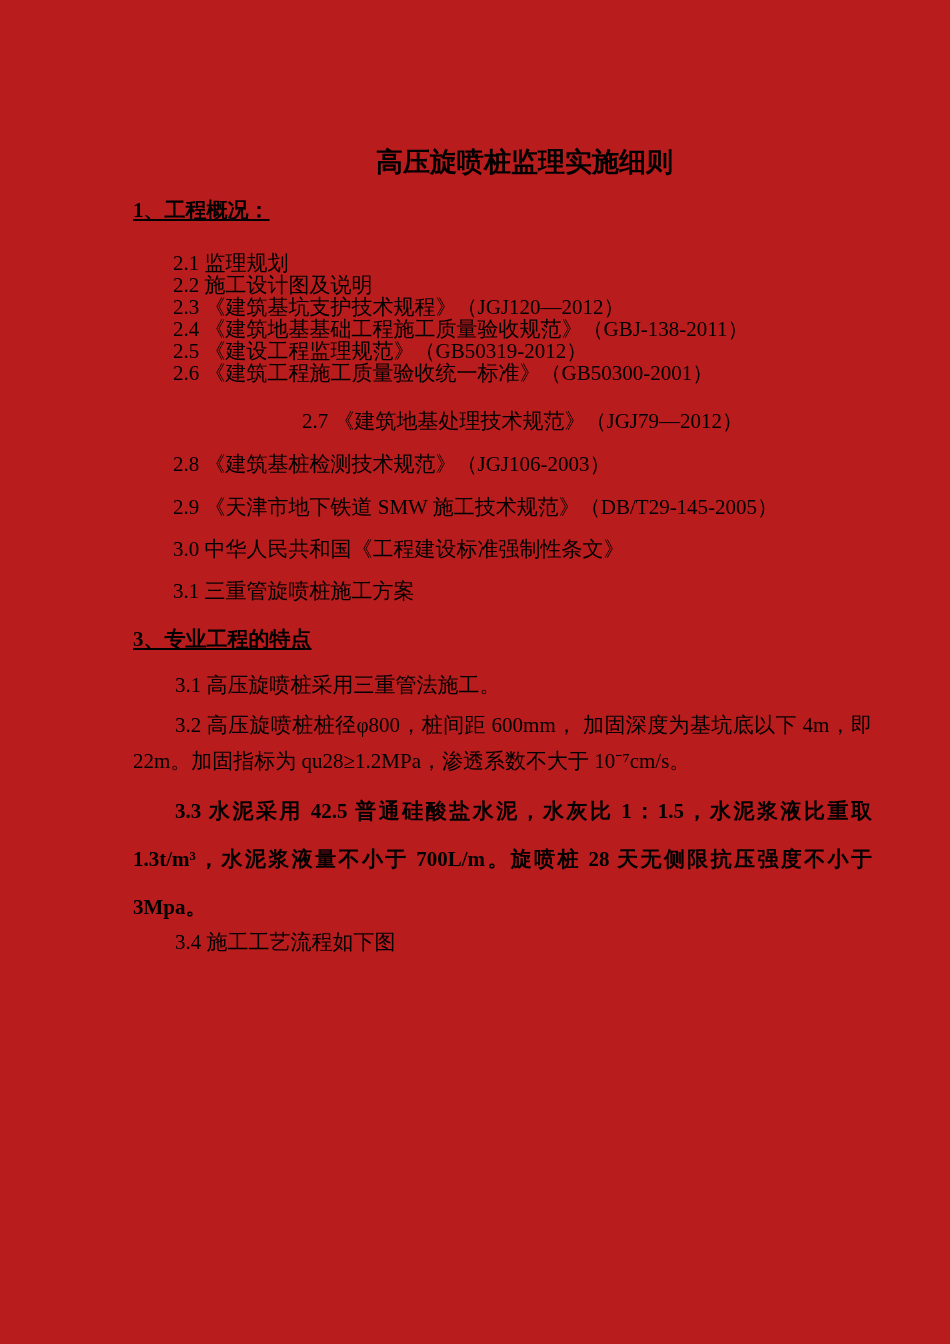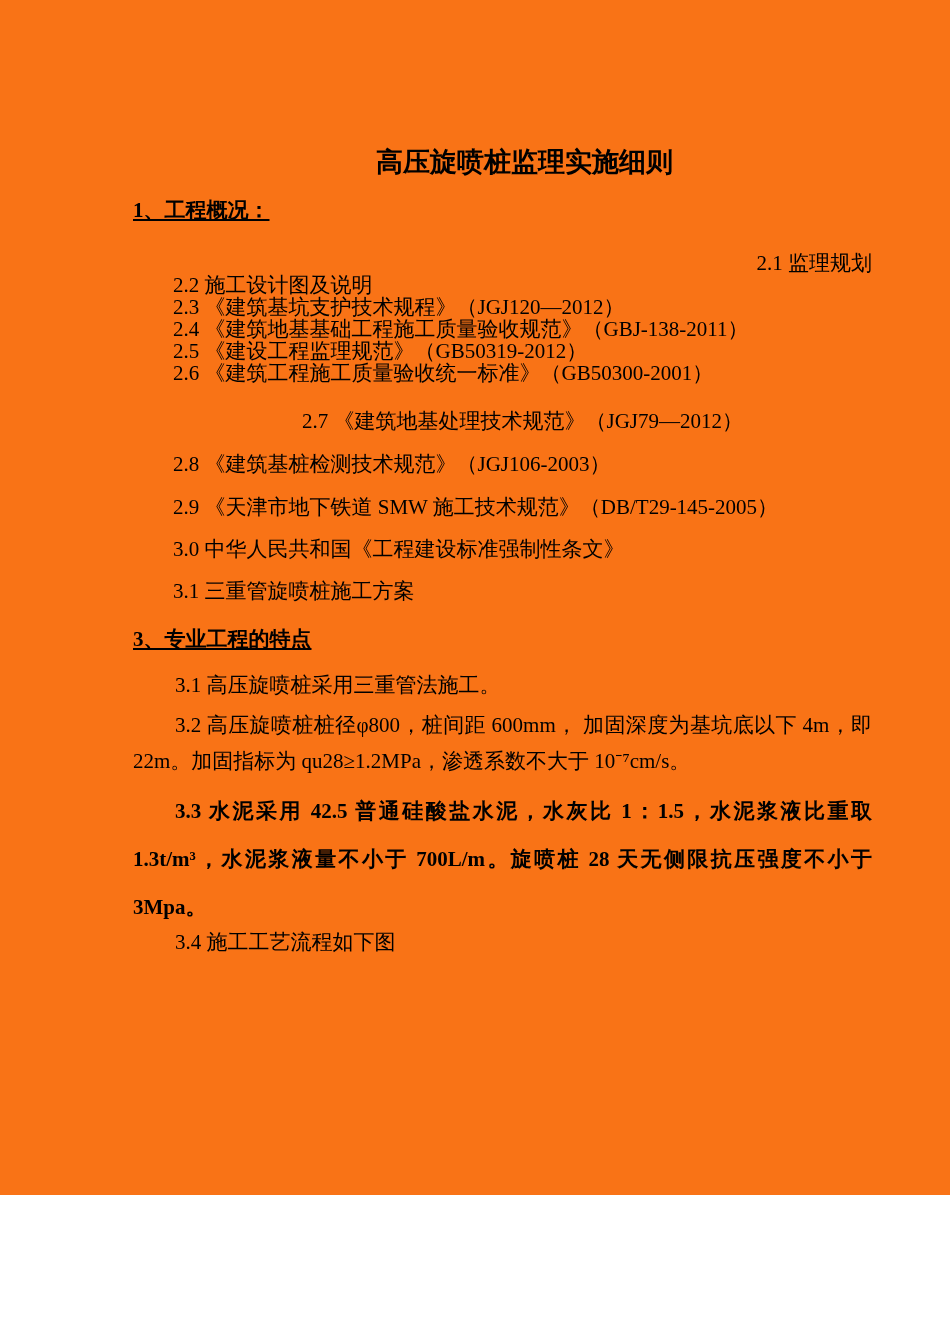--- a/index.html
+++ b/index.html
@@ -1,20 +1,20 @@
 <!DOCTYPE html>
 <html><head>
 <meta charset="utf-8">
 <style>
   html, body { margin: 0; padding: 0; background: #ffffff; }
   .page {
     position: relative;
     width: 950px;
-    height: 1195px;
-    background: #f97316;
+    height: 1344px;
+    background: #b91c1c;
     overflow: hidden;
     font-family: "Liberation Serif", serif;
     color: #000000;
   }
   .content {
     position: absolute;
     top: 0;
     left: 133px;
     right: 78px;
     padding-top: 146px;
@@ -33,21 +33,21 @@
     text-decoration: underline;
   }
   .h1 { margin-top: 21px; }
   .h2 { margin-top: 28px; }
   .h3 { margin-top: 26px; }
   .item {
     line-height: 22px;
     padding-left: 40px;
   }
   .item.sp-wide  { }
-  .item.sp-first { margin-top: 31px; text-align: right; }
+  .item.sp-first { margin-top: 31px; }
   .item.sp-mid   { margin-top: 26px; text-align: center; }
   .item.sp-tight { margin-top: 21px; }
   .item.sp-tight2{ margin-top: 20px; }
   .para {
     line-height: 22px;
     text-indent: 42px;
     text-align: justify;
     white-space: pre-wrap;
   }
   .p-31 { margin-top: 24px; }

